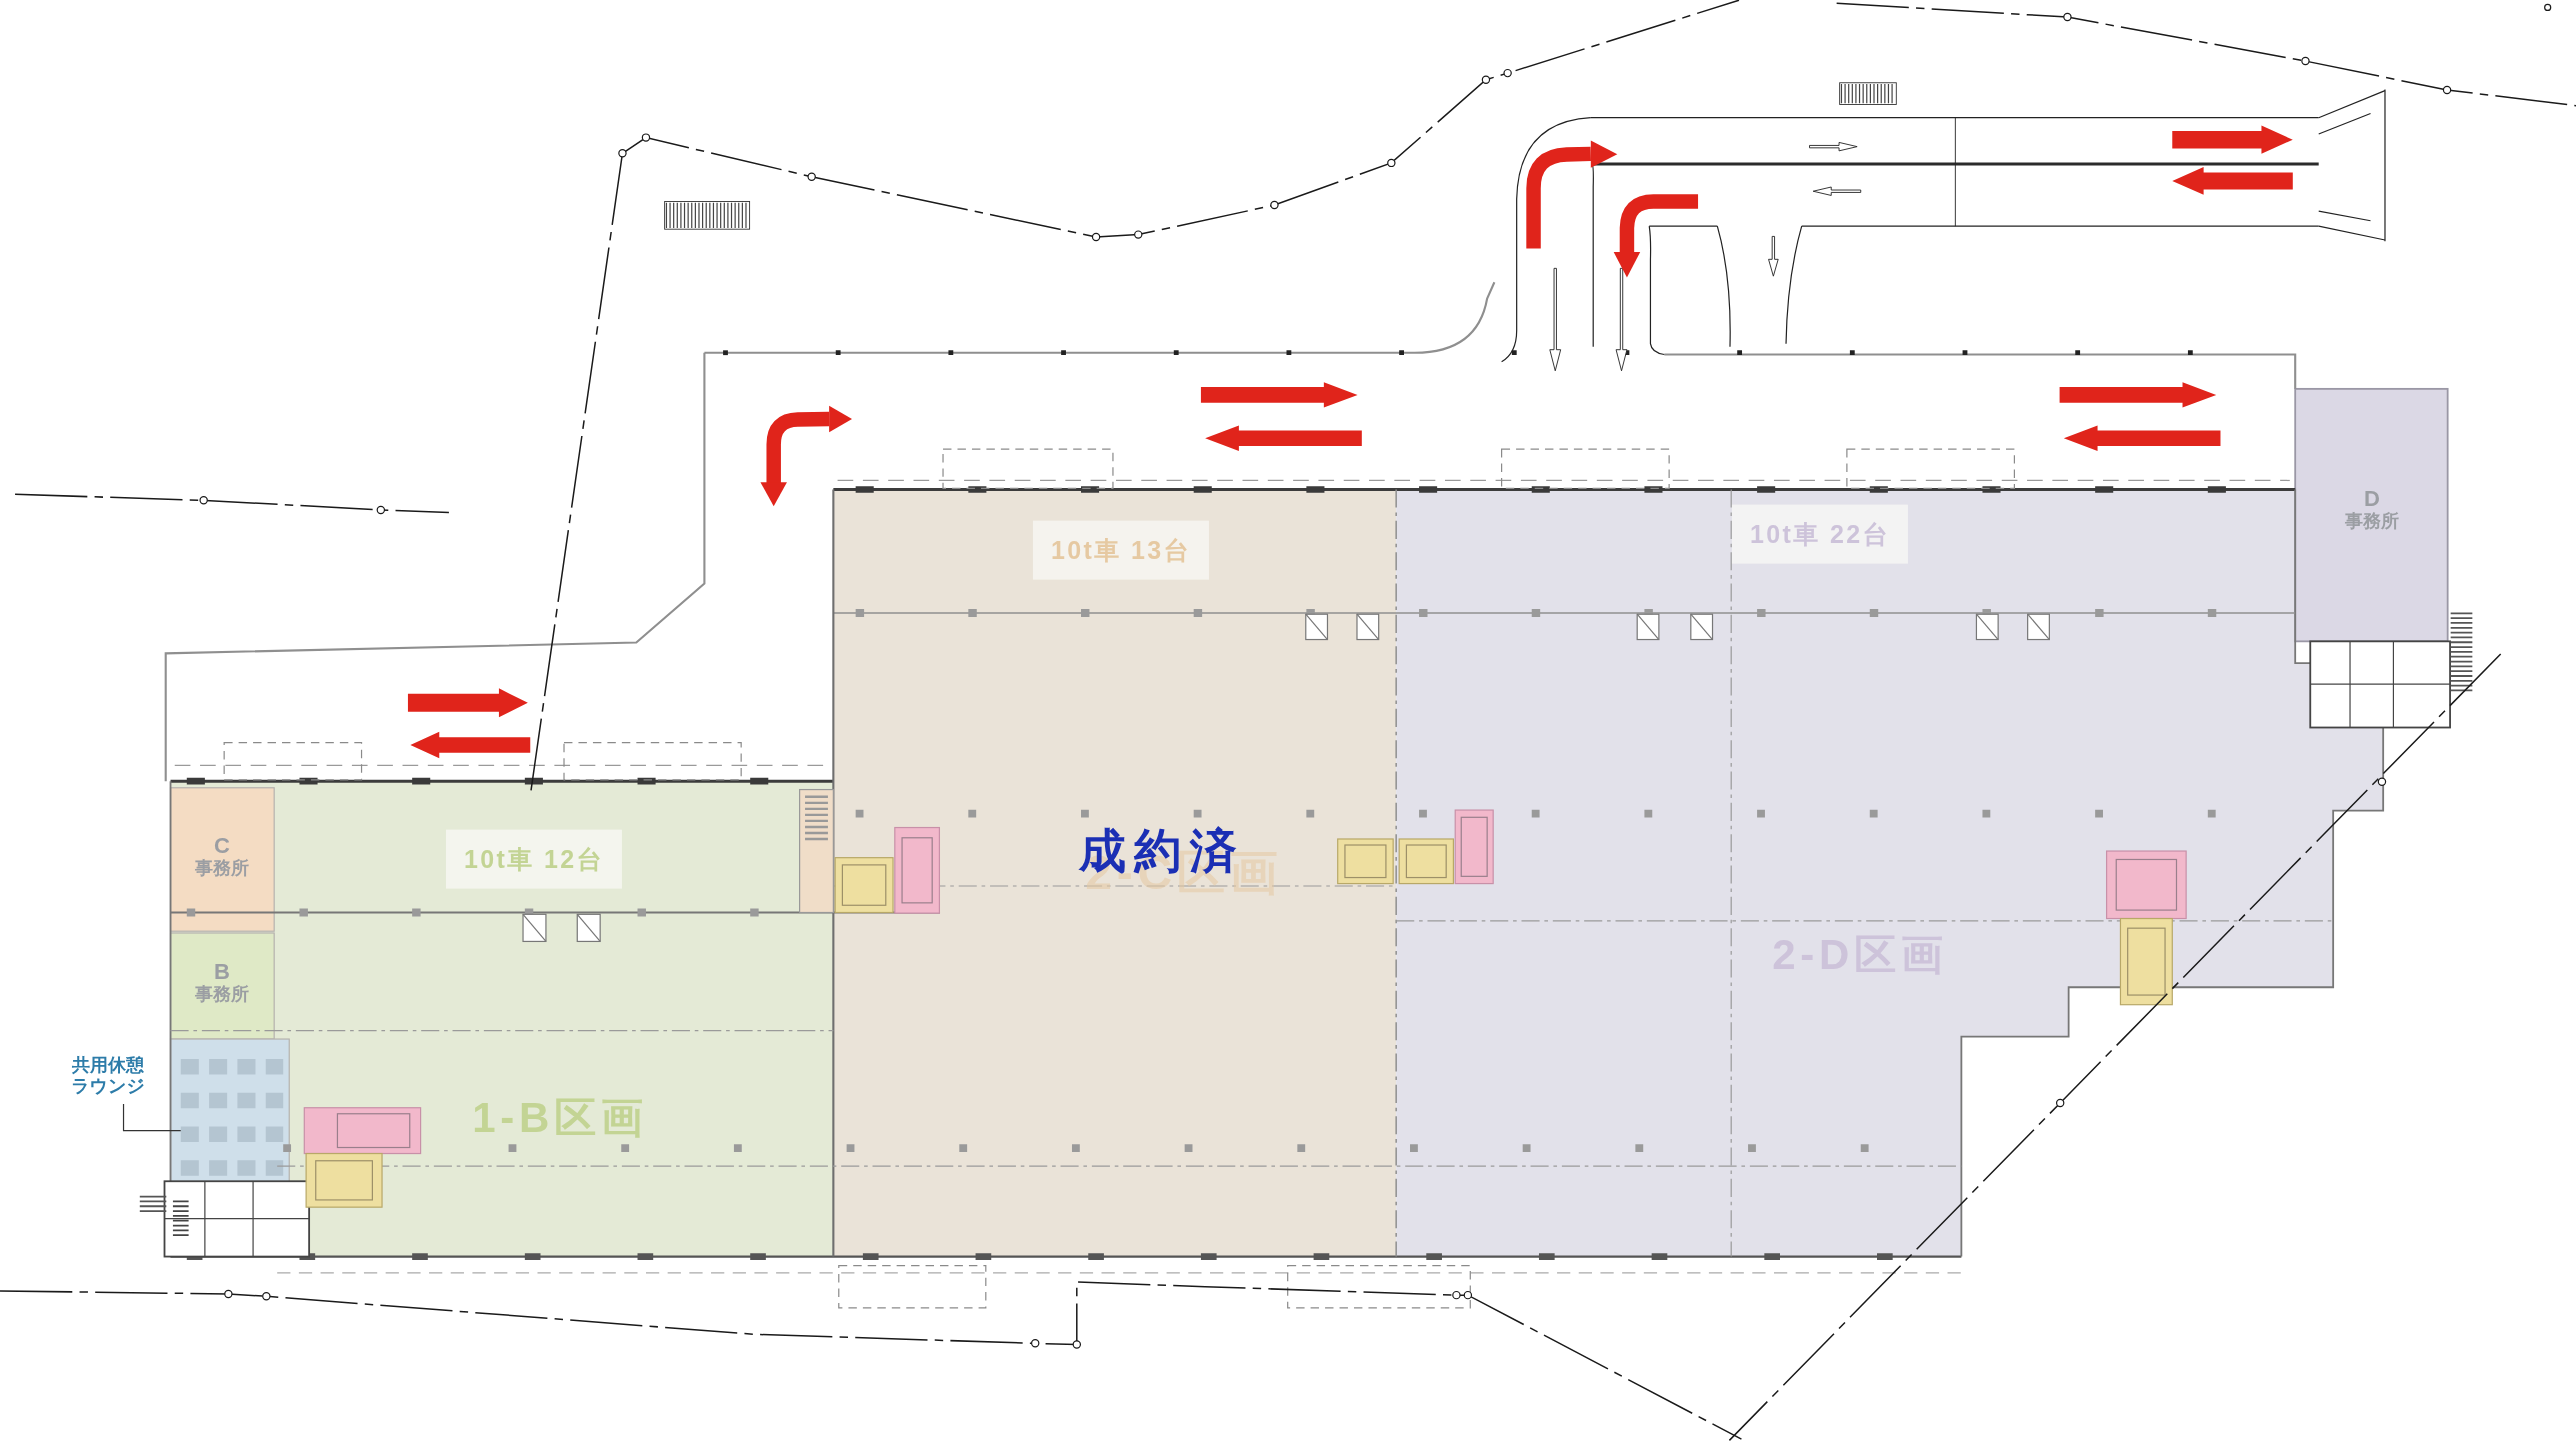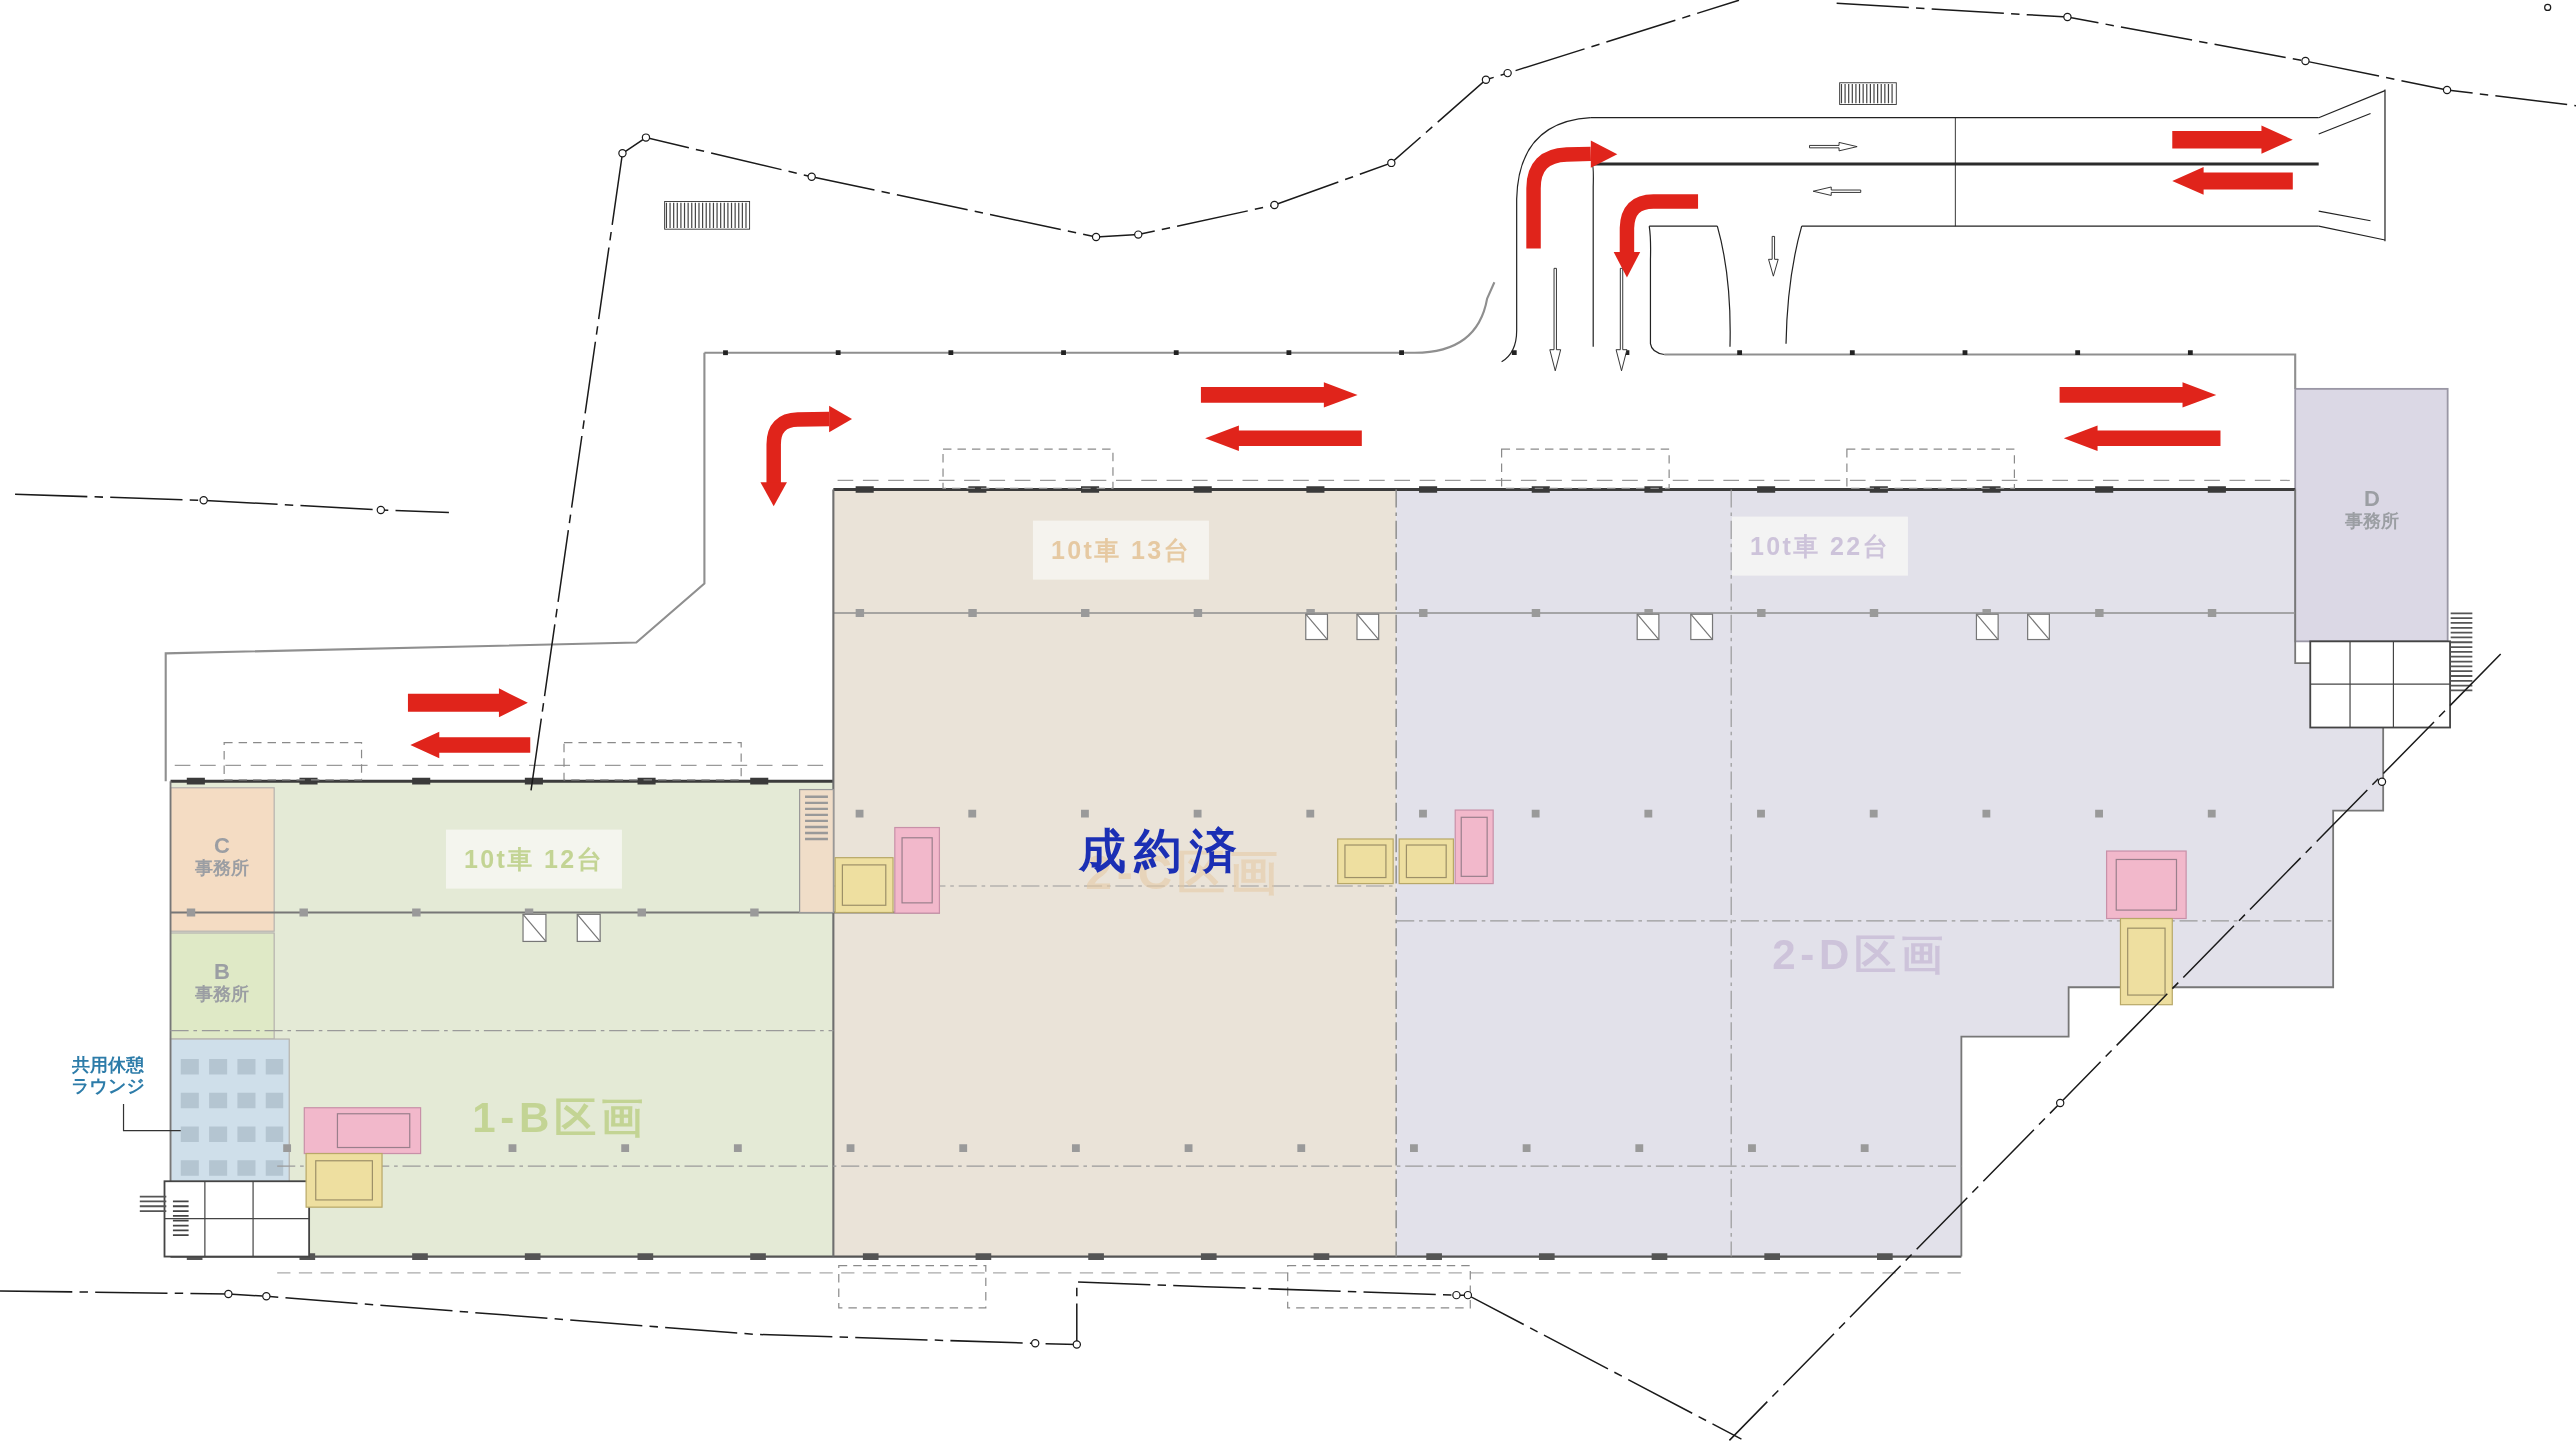--- a/index.html
+++ b/index.html
@@ -297,21 +297,21 @@
 </svg>
 
   <div class="lbl lbl-zone2c-hidden" style="left:1184px;top:873px">2-C区画</div>
   <div class="lbl lbl-status" style="left:1162px;top:851px">成約済</div>
 
   <div class="lbl lbl-zone" style="left:560px;top:1083px;color:var(--zone-2b-text)">1-B区画</div>
   <div class="lbl lbl-zone" style="left:1860px;top:920px;color:var(--zone-2d-text)">2-D区画</div>
 
   <div class="lbl lbl-trucks" style="left:534px;top:859px;color:var(--zone-2b-text)">10t車 12台</div>
   <div class="lbl lbl-trucks" style="left:1121px;top:550px;color:var(--zone-2c-text)">10t車 13台</div>
-  <div class="lbl lbl-trucks" style="left:1820px;top:546px;color:var(--zone-2d-text)">10t車 22台</div>
+  <div class="lbl lbl-trucks" style="left:1820px;top:534px;color:var(--zone-2d-text)">10t車 22台</div>
 
   <div class="lbl lbl-office" style="left:222px;top:856px">
     <span class="ln1">C</span>
     <span class="ln2">事務所</span>
   </div>
   <div class="lbl lbl-office" style="left:222px;top:982px">
     <span class="ln1">B</span>
     <span class="ln2">事務所</span>
   </div>
   <div class="lbl lbl-office" style="left:2372px;top:509px">

